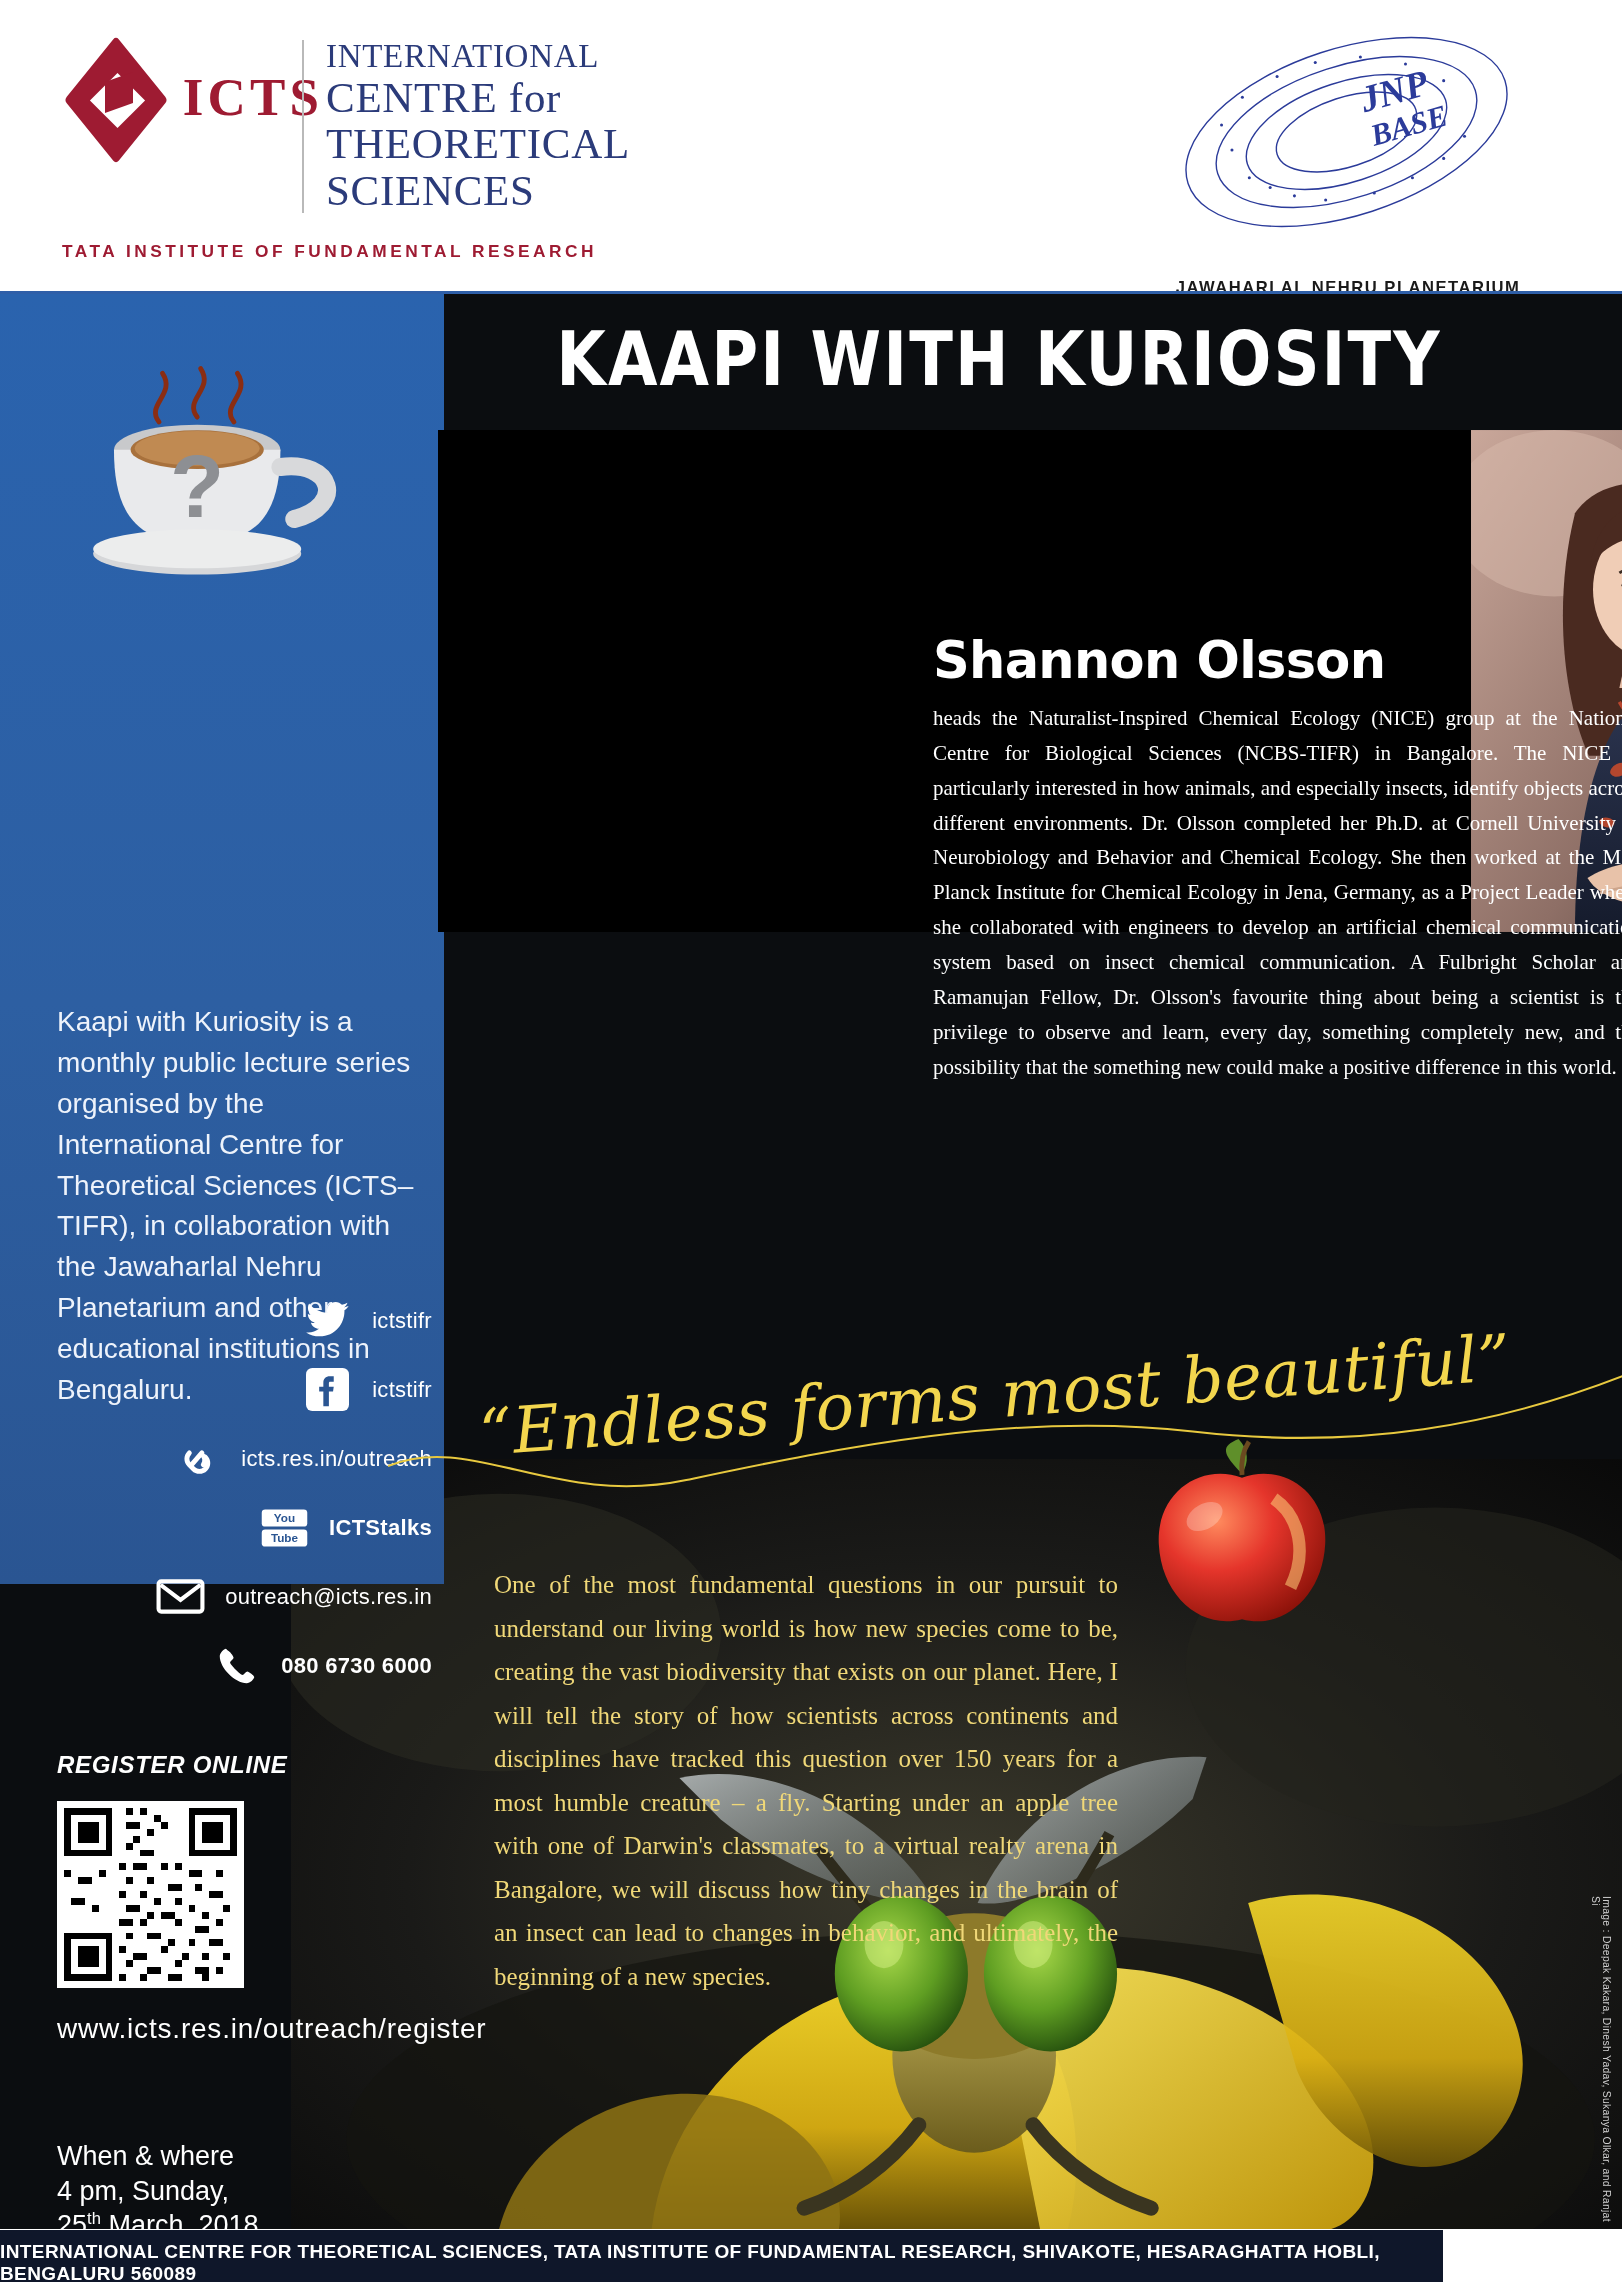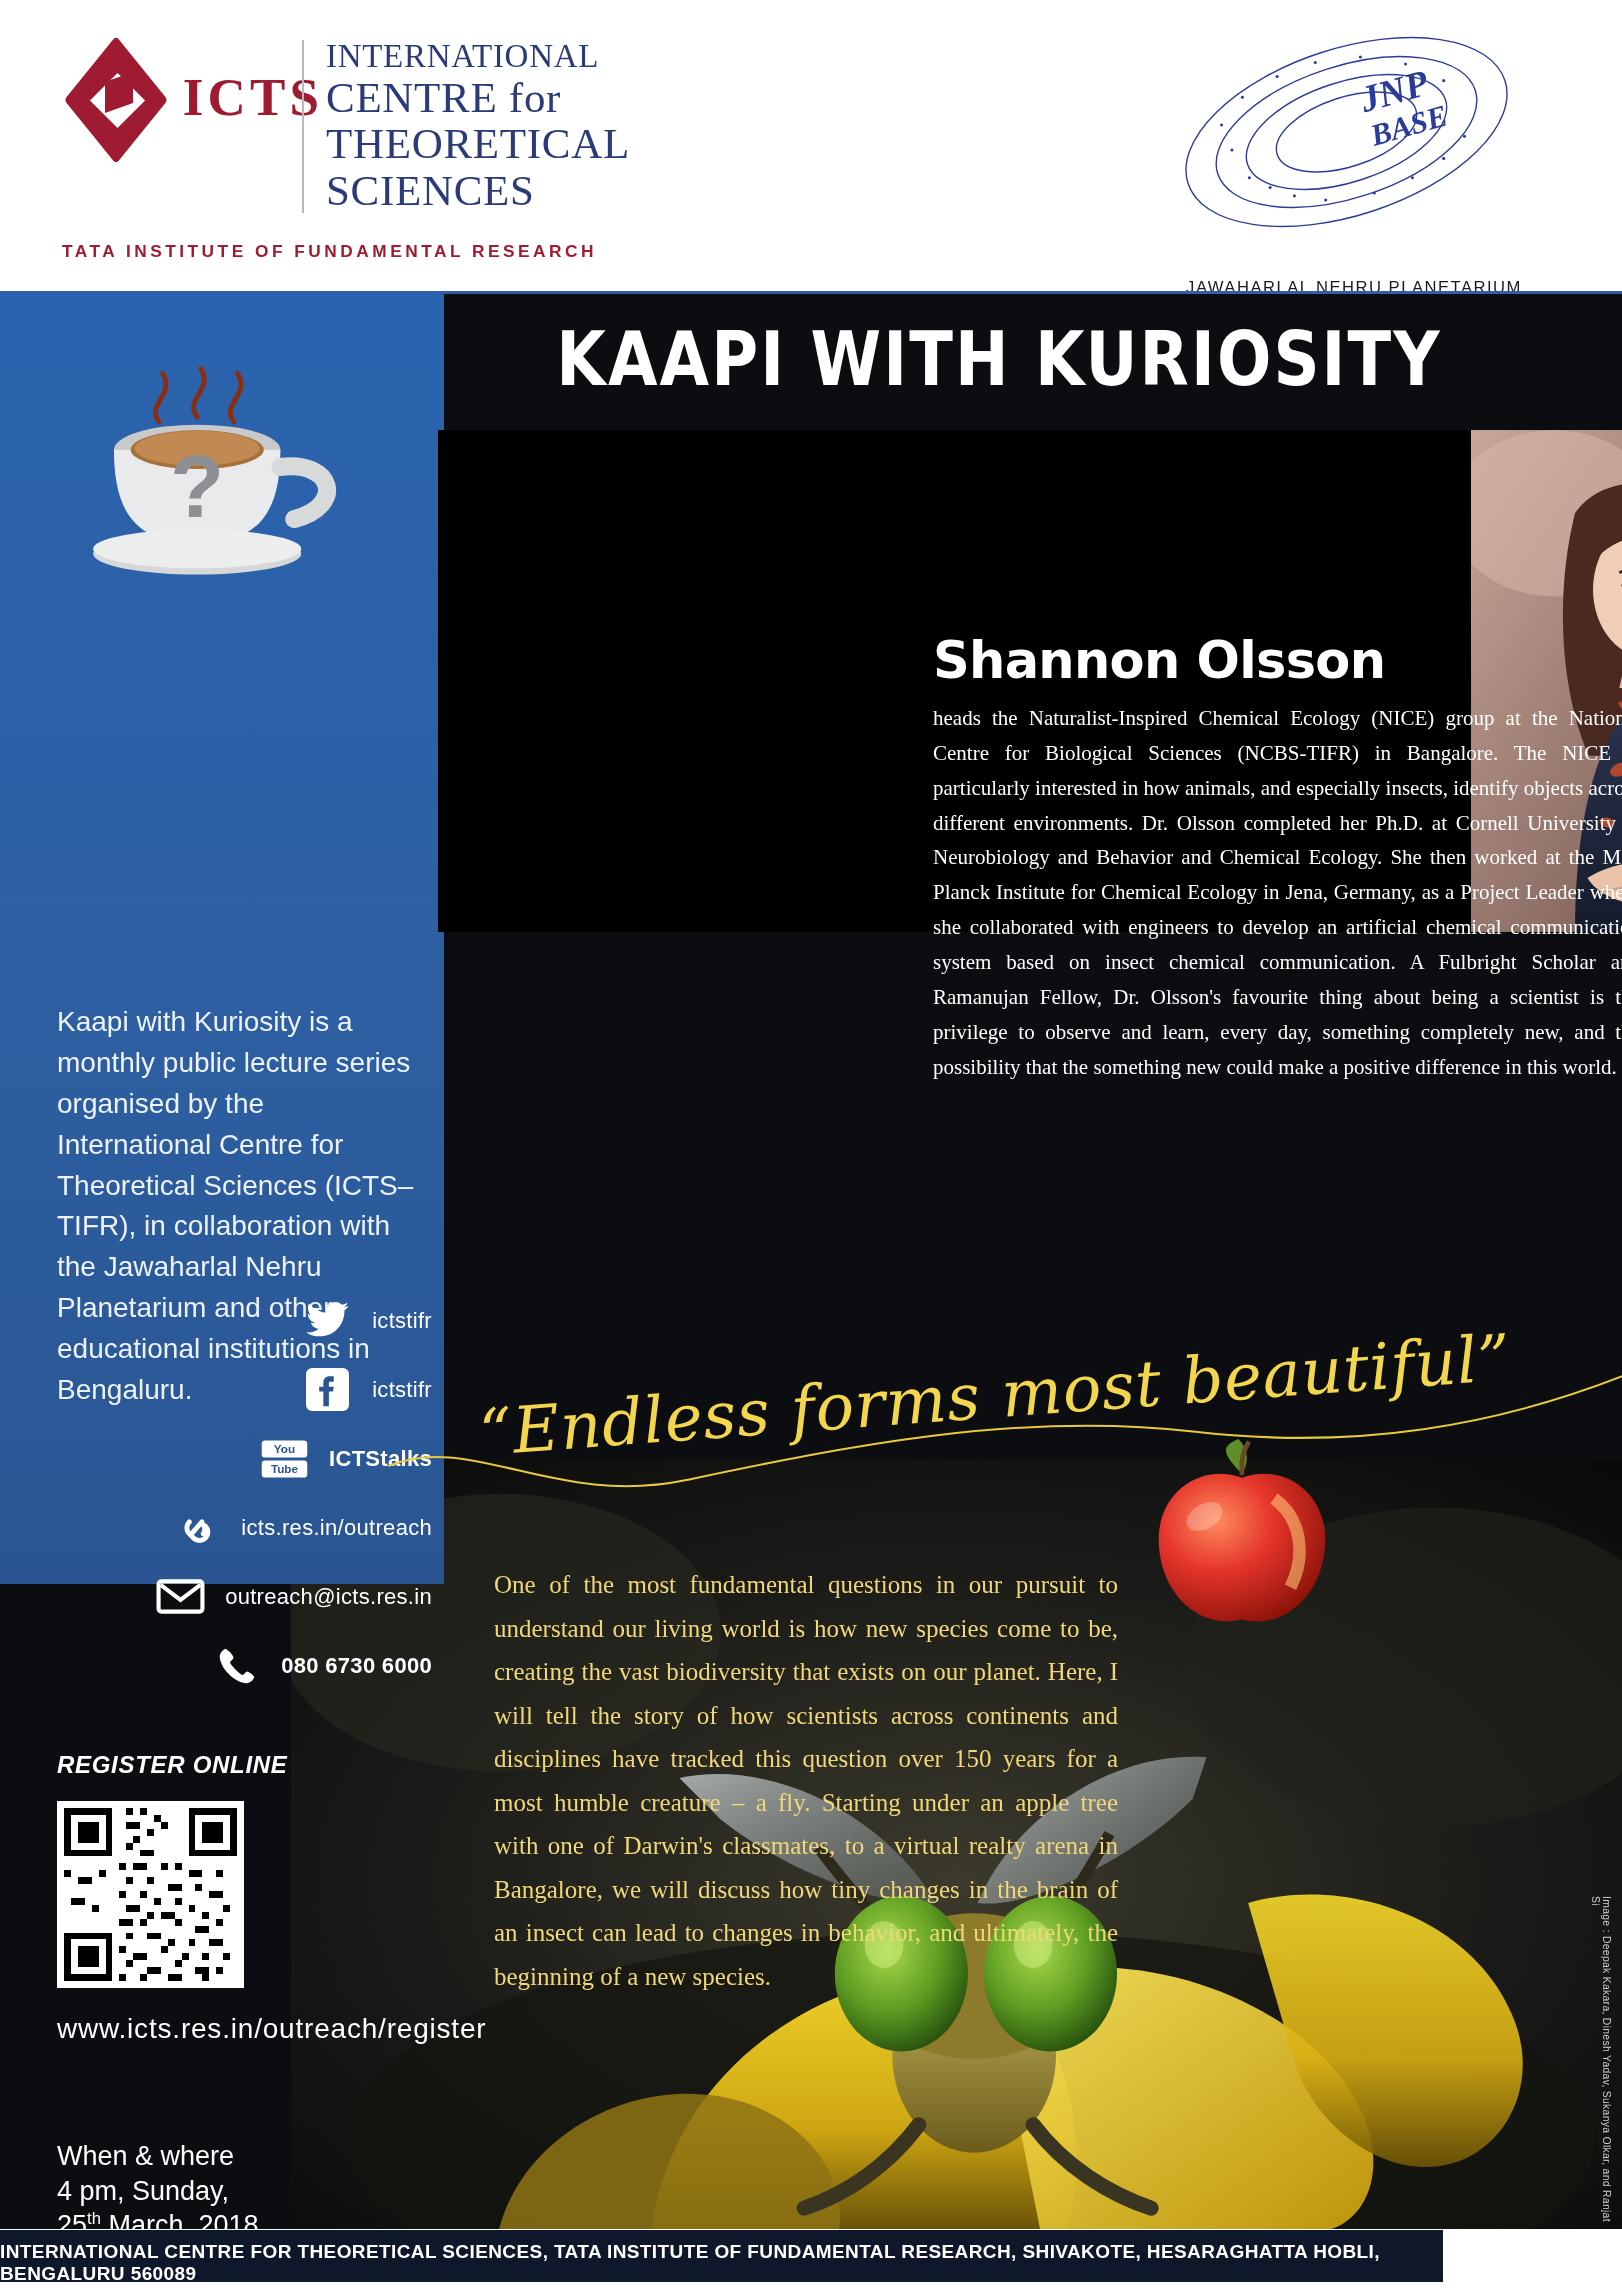--- a/index.html
+++ b/index.html
@@ -100,26 +100,26 @@
     right: 83px; top: 14px;
     width: 388px; height: 277px;
   }
   .jnp-spiral {
     position: absolute;
     left: 14px; top: 0px;
     width: 361px; height: 236px;
   }
   .jnp-caption {
     position: absolute;
-    left: 8px; top: 264px;
+    left: 2px; top: 264px;
     width: 388px;
     text-align: center;
     font-size: 16.6px;
     letter-spacing: 1.5px;
-    font-weight: normal;
+    font-weight: bold;
     color: #1a1a1a;
   }
   .header-rule {
     position: absolute;
     left: 0; top: 291px;
     width: 1623px; height: 2.8px;
     background: #2f5fa8;
   }
 
   
@@ -503,42 +503,42 @@
           <svg width="43" height="43" viewBox="0 0 62 62">
               <rect width="62" height="62" rx="9" fill="#ffffff"></rect>
               <path fill="#2a5592" d="M40 20h-5c-1.7 0-2 .8-2 2.4V27h7l-1 7h-6v21h-8V34h-6v-7h6v-5.6C25 15.4 28.4 12 34.4 12H40v8z"></path>
             </svg>
         </span>
         <span class="social-label">ictstifr</span>
       </div>
 
       <div class="social-row">
         <span class="social-ico">
-          <svg width="49" height="40" viewBox="0 0 70 58">
-            <rect x="2" y="2" width="66" height="25" rx="5" fill="#ffffff"></rect>
-            <text x="35" y="21" text-anchor="middle" font-family="Liberation Sans, sans-serif" font-size="17" font-weight="bold" fill="#2a5592">You</text>
-            <rect x="2" y="31" width="66" height="25" rx="5" fill="#ffffff"></rect>
-            <text x="35" y="50" text-anchor="middle" font-family="Liberation Sans, sans-serif" font-size="17" font-weight="bold" fill="#2a5592">Tube</text>
-          </svg>
-        </span>
-        <span class="social-label bold">ICTStalks</span>
-      </div>
-
-      <div class="social-row">
-        <span class="social-ico">
           <svg width="46" height="39" viewBox="0 0 66 56">
               <g stroke="#ffffff" stroke-width="7" fill="none" stroke-linecap="round">
                 <path d="M26 36 L40 20"></path>
                 <path d="M22 20 a12 12 0 0 0 0 17 l6 6 a12 12 0 0 0 17 -17"></path>
                 <path d="M44 36 a12 12 0 0 0 0 -17 l-6 -6 a12 12 0 0 0 -17 17" opacity="0"></path>
                 <path d="M40 22 a11 11 0 0 1 2 15"></path>
               </g>
             </svg>
         </span>
         <span class="social-label">icts.res.in/outreach</span>
+      </div>
+
+      <div class="social-row">
+        <span class="social-ico">
+          <svg width="49" height="40" viewBox="0 0 70 58">
+            <rect x="2" y="2" width="66" height="25" rx="5" fill="#ffffff"></rect>
+            <text x="35" y="21" text-anchor="middle" font-family="Liberation Sans, sans-serif" font-size="17" font-weight="bold" fill="#2a5592">You</text>
+            <rect x="2" y="31" width="66" height="25" rx="5" fill="#ffffff"></rect>
+            <text x="35" y="50" text-anchor="middle" font-family="Liberation Sans, sans-serif" font-size="17" font-weight="bold" fill="#2a5592">Tube</text>
+          </svg>
+        </span>
+        <span class="social-label bold">ICTStalks</span>
       </div>
 
       <div class="social-row">
         <span class="social-ico">
           <svg width="49" height="37" viewBox="0 0 70 54">
               <rect x="3" y="5" width="64" height="44" rx="4" fill="none" stroke="#ffffff" stroke-width="6"></rect>
               <path d="M6 10 L35 32 L64 10" fill="none" stroke="#ffffff" stroke-width="6"></path>
             </svg>
         </span>
         <span class="social-label">outreach@icts.res.in</span>

